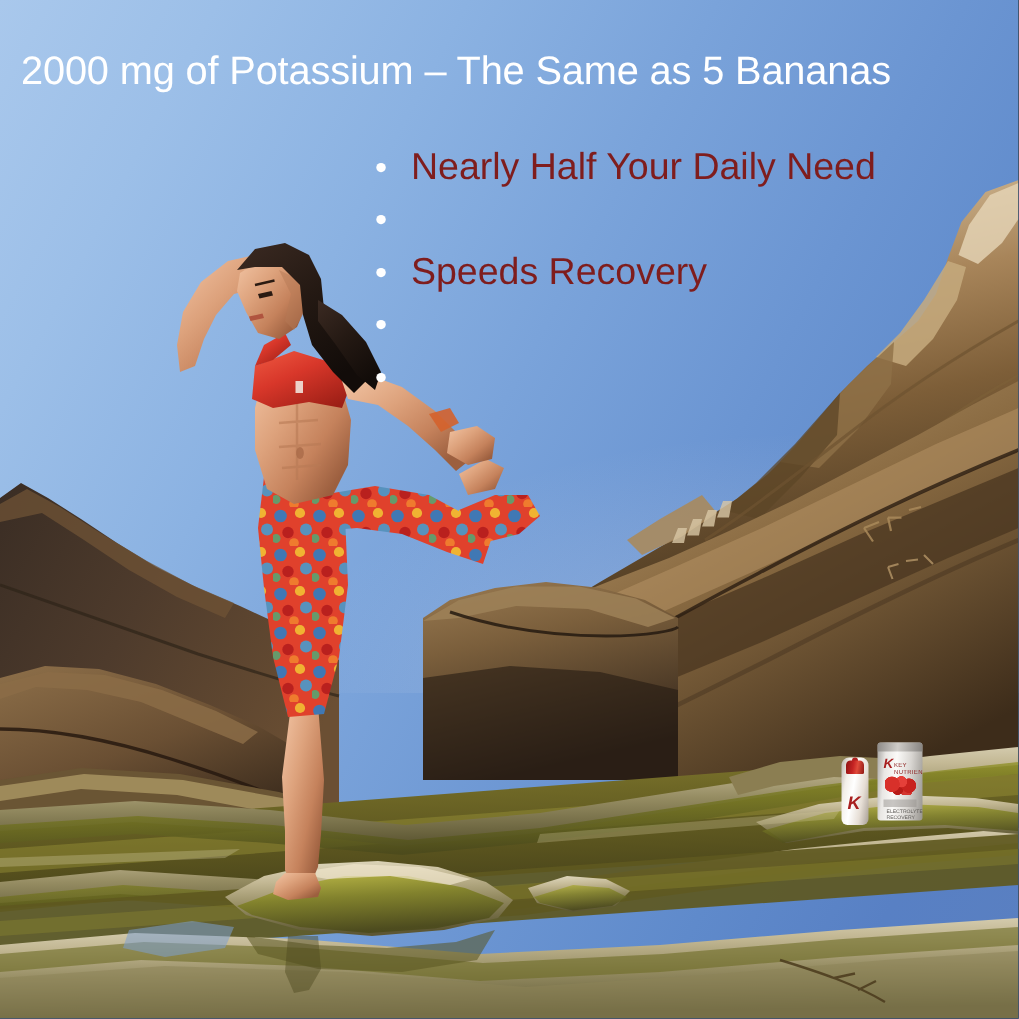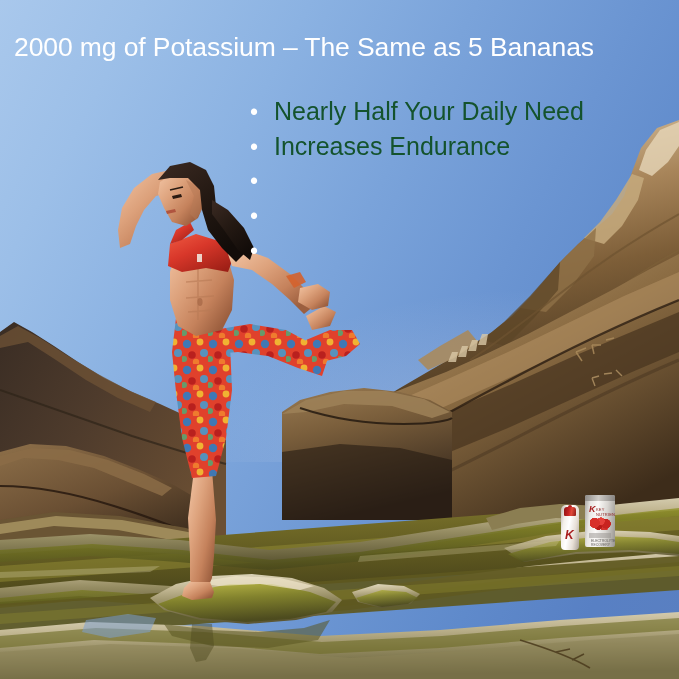--- a/index.html
+++ b/index.html
@@ -85,21 +85,21 @@
     line-height: 35px;
     white-space: nowrap;
   }
   .bullet-dot {
     width: 24px;
     flex: 0 0 24px;
     text-align: left;
     font-size: 23px;
     color: #ffffff;
   }
-  .bullet-text { color: #14532d; }
+  .bullet-text { color: #7f1d1d; }
 
   
   .product {
     position: absolute;
     left: 561px;
     top: 495px;
     width: 72px;
     height: 55px;
     pointer-events: auto;
   }
@@ -454,24 +454,24 @@
 
   <div class="copy-layer">
     <div class="headline">2000 mg of Potassium – The Same as 5 Bananas</div>
     <ul class="bullet-list">
       <li class="bullet-item">
         <span class="bullet-dot">•</span>
         <span class="bullet-text">Nearly Half Your Daily Need</span>
       </li>
       <li class="bullet-item">
         <span class="bullet-dot">•</span>
-        <span class="bullet-text">Increases Endurance</span>
       </li>
       <li class="bullet-item">
         <span class="bullet-dot">•</span>
+        <span class="bullet-text">Speeds Recovery</span>
       </li>
       <li class="bullet-item">
         <span class="bullet-dot">•</span>
       </li>
       <li class="bullet-item">
         <span class="bullet-dot">•</span>
       </li>
     </ul>
   </div>
 

